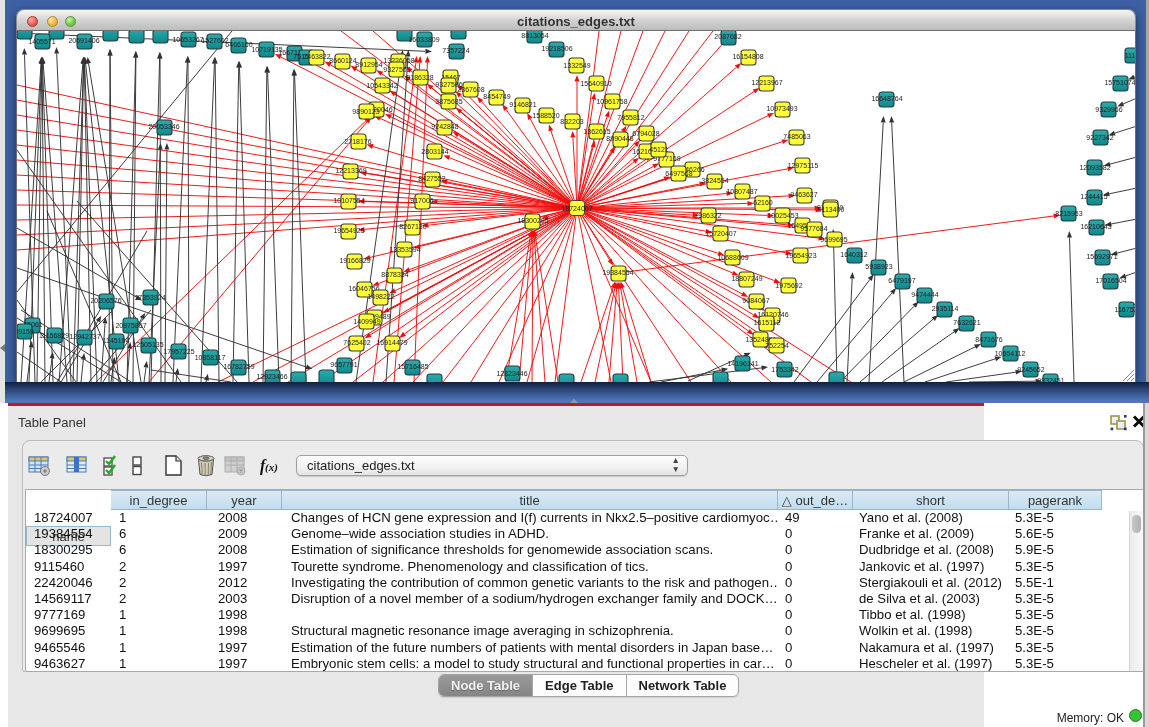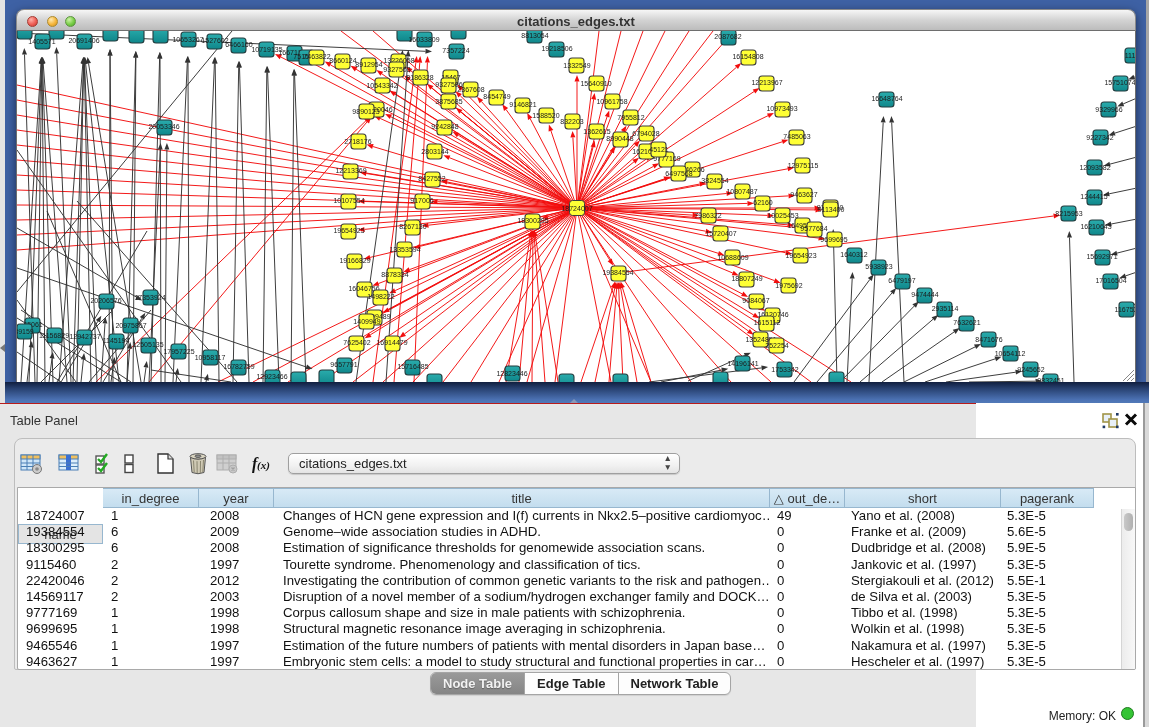--- a/index.html
+++ b/index.html
@@ -8,21 +8,21 @@
 #collapse { position:absolute; left:0px; top:344px; width:0; height:0; border-top:4px solid transparent; border-bottom:4px solid transparent; border-right:5px solid #777; }
 #win { position:absolute; left:16px; top:9px; width:1120px; height:373px; border-radius:8px 8px 0 0; box-shadow:0 3px 10px rgba(0,0,10,0.55); }
 #titlebar { position:absolute; left:0; top:0; width:1120px; height:22px; border-radius:8px 8px 0 0; background:linear-gradient(#f6f6f6,#d3d3d3 50%,#bcbcbc); border:1px solid #8a8a8a; border-bottom:1px solid #6e6e6e; }
 #title { position:absolute; width:100%; text-align:center; top:4px; font-size:13px; font-weight:bold; color:#333; }
 .light { position:absolute; top:6px; width:11px; height:11px; border-radius:50%; }
 #lr { left:10px; background:radial-gradient(circle at 35% 30%, #ffb0a8, #ee5f56 55%, #c33a30); border:0.5px solid #a53a32;}
 #ly { left:30px; background:radial-gradient(circle at 35% 30%, #ffe9b0, #f5b63b 55%, #cd8f21); border:0.5px solid #ad8a2c;}
 #lg { left:48px; background:radial-gradient(circle at 35% 30%, #cdf1a8, #79ce47 55%, #4ba32a); border:0.5px solid #5d9440;}
 #canvas { position:absolute; left:0; top:22px; width:1120px; height:351px; background:#fff; border-left:1px solid #6e6e6e; border-right:1px solid #6e6e6e; overflow:hidden; }
 #shadowstrip { position:absolute; left:5px; top:382px; width:1144px; height:21px; background:linear-gradient(#111f3f,#27406f 30%,#4c72b4 85%,#517ab8); }
-#tablepanel { position:absolute; left:0; top:403px; width:976px; height:324px; background:#e7e7e7; border-top:1px solid #b91c1c; }
+#tablepanel { position:absolute; left:8px; top:403px; width:976px; height:324px; background:#e7e7e7; border-top:3px solid #b91c1c; }
 #tp-title { position:absolute; left:10px; top:9px; font-size:13px; color:#333; }
 #innerpanel { position:absolute; left:14px; top:34px; width:1122px; height:232px; background:#ebebeb; border:1px solid #bdbdbd; border-radius:8px 8px 2px 2px; }
 .ticon { position:absolute; top:13px; }
 #dropdown { position:absolute; left:273px; top:14px; width:392px; height:21px; background:linear-gradient(#ffffff,#f1f1f1 60%,#e4e4e4); border:1px solid #9f9f9f; border-radius:5px; box-shadow:0 1px 1px rgba(0,0,0,0.15); font-size:13px; color:#222; line-height:20px; padding-left:10px; }
 #dd-arrows { position:absolute; right:7px; top:0px; font-size:8.5px; color:#444; line-height:9px; text-align:center; }
 #tablewrap { position:absolute; left:2px; top:48px; width:1119px; height:183px; background:#ffffff; border:1px solid #a9a9a9; border-radius:0 0 2px 2px; overflow:hidden; }
 #thead { position:absolute; left:0px; top:0px; height:20px; width:1119px; background:#fff; }
 .th { position:absolute; top:0; height:20px; background:linear-gradient(#d8eaf6,#c3ddee); border:1px solid #97b7cf; border-left:none; font-size:13px; color:#333; text-align:center; line-height:19px; }
 #tbody { position:absolute; left:0; top:20px; width:1119px; }
 .tr { position:relative; height:16.2px; font-size:13.2px; color:#111; white-space:nowrap; }
@@ -885,21 +885,20 @@
             <div class="c2">2003</div>
             <div class="c3">Disruption of a novel member of a sodium/hydrogen exchanger family and DOCK…</div>
             <div class="c4">0</div>
             <div class="c5">de Silva et al. (2003)</div>
             <div class="c6">5.3E-5</div>
           </div>
 <div class="tr">
             <div class="c0">9777169</div>
             <div class="c1">1</div>
             <div class="c2">1998</div>
-            <div class="c3">Corpus callosum shape and size in male patients with schizophrenia.</div>
             <div class="c4">0</div>
             <div class="c5">Tibbo et al. (1998)</div>
             <div class="c6">5.3E-5</div>
           </div>
 <div class="tr">
             <div class="c0">9699695</div>
             <div class="c1">1</div>
             <div class="c2">1998</div>
             <div class="c3">Structural magnetic resonance image averaging in schizophrenia.</div>
             <div class="c4">0</div>

